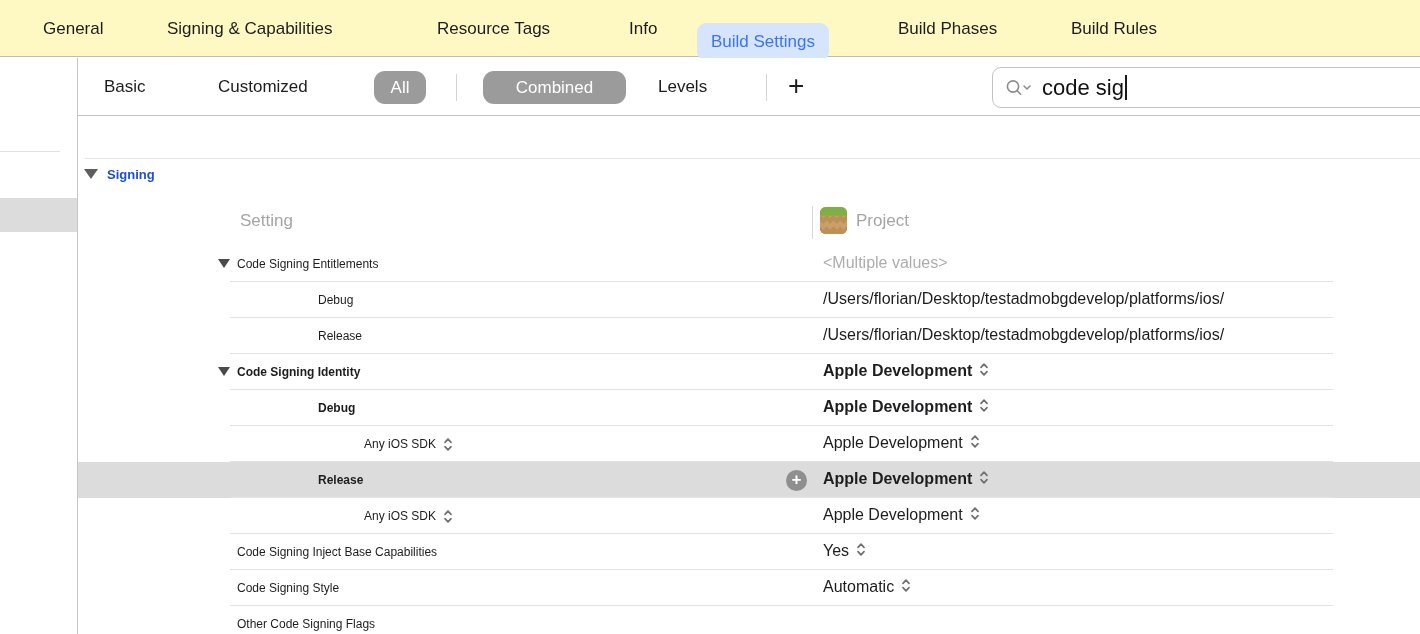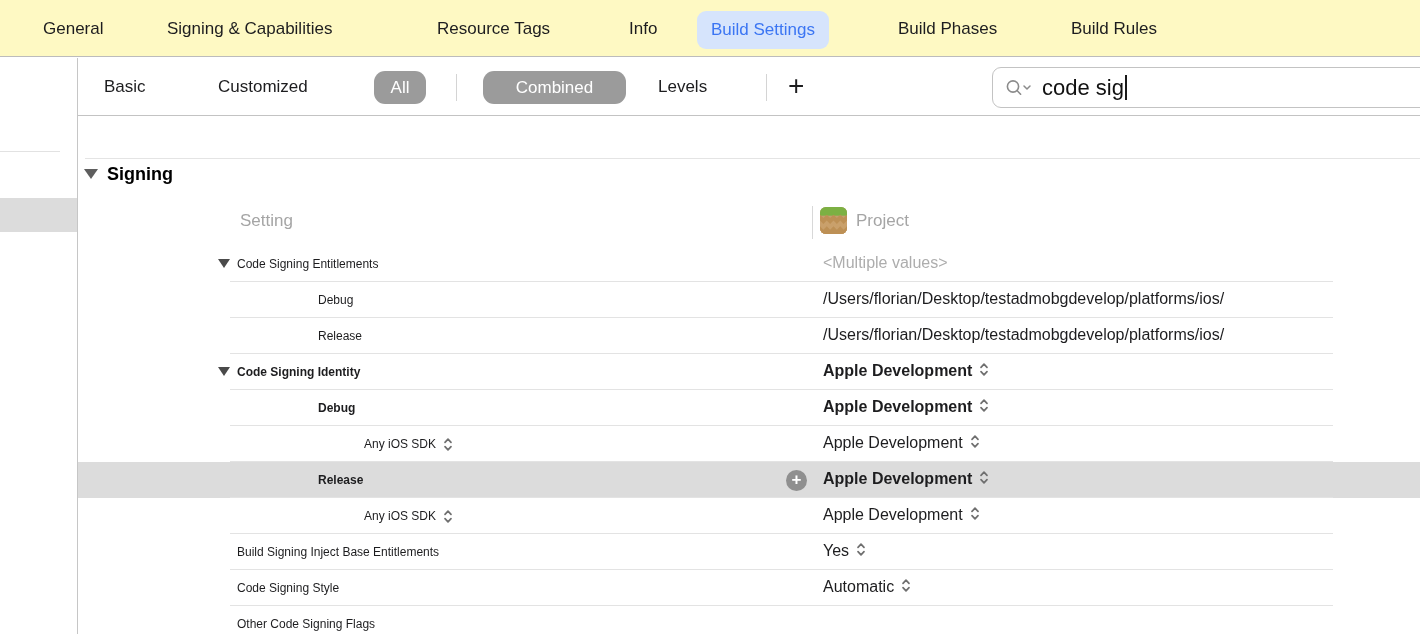--- a/index.html
+++ b/index.html
@@ -8,21 +8,21 @@
     position:relative; overflow:hidden; background:#ffffff;
     font-family:"Liberation Sans","DejaVu Sans",sans-serif;
     color:#1d1d1f; -webkit-font-smoothing:antialiased;
   }
   
   .tabbar { position:absolute; left:0; top:0; width:1420px; height:57px;
             background:#fef9c3; border-bottom:1px solid #bcbcbc; }
   .tab { position:absolute; top:0; height:57px; line-height:57px; font-size:17px;
          color:#1d1d1f; white-space:nowrap; cursor:default; }
   .t0{left:43px;} .t1{left:167px;} .t2{left:437px;} .t3{left:629px;}
-  .t4{left:697px;} .t5{left:898px;} .t6{left:1071px;}
+  .t4{left:697px;margin-top:12px;} .t5{left:898px;} .t6{left:1071px;}
   .tab.sel { top:11px; height:38px; line-height:38px; padding:0 14px;
              border-radius:9px; background:#d6e4fc; color:#3b75f3; }
   
   .sidebar { position:absolute; left:0; top:58px; width:78px; height:576px;
              background:#fff; border-right:1px solid #c6c6c6; }
   .side-line { position:absolute; left:0; top:93px; width:60px; height:1px; background:#e2e2e2; }
   .side-sel { position:absolute; left:0; top:140px; width:77px; height:34px; background:#dcdcdc; }
   
   .toolbar { position:absolute; left:78px; top:58px; width:1342px; height:58px;
              background:#fff; border-bottom:1px solid #c3c3c3; }
@@ -39,21 +39,21 @@
             border:1px solid #c3c3c3; border-radius:9px; background:#fff;
             display:flex; align-items:center; padding-left:12px; }
   .search-text { margin-left:9px; font-size:22px; color:#111; white-space:pre; }
   .caret { width:2px; height:25px; background:#1a1a1a; margin-left:1px; }
   
   .content-topline { position:absolute; left:85px; top:158px; width:1335px; height:1px; background:#e4e4e4; }
   .section-head { position:absolute; left:84px; top:162px; height:24px;
                   display:flex; align-items:center; }
   .tri-lg { width:0; height:0; border-left:7px solid transparent; border-right:7px solid transparent;
             border-top:10px solid #5e5e5e; margin-right:9px; }
-  .section-title { font-size:18px; font-weight:bold; color:#000000; }
+  .section-title { font-size:13px; font-weight:bold; color:#1d4ed8; }
   .col-head { position:absolute; top:211px; font-size:17px; color:#a5a5a5; white-space:nowrap; }
   .ch-setting{left:240px;} .ch-project{left:856px;}
   .col-div { position:absolute; left:812px; top:206px; width:1px; height:33px; background:#d8d8d8; }
   .proj-icon { position:absolute; left:820px; top:207px; width:27px; height:27px; }
   
   .brow { position:absolute; left:78px; width:1342px; height:36px; }
   .brow.hl { background:#dcdcdc; }
   .rowline { position:absolute; left:152px; bottom:0; width:1103px; height:1px; background:#e3e3e3; }
   .tri { position:absolute; left:140px; top:13px; width:0; height:0;
          border-left:6px solid transparent; border-right:6px solid transparent;
@@ -245,21 +245,21 @@
           <svg width="10" height="15" viewBox="0 0 10 15">
             <path d="M2 5.4 L5 2.2 L8 5.4" fill="none" stroke="#6f6f6f" stroke-width="1.7" stroke-linecap="round" stroke-linejoin="round"></path>
             <path d="M2 9.6 L5 12.8 L8 9.6" fill="none" stroke="#6f6f6f" stroke-width="1.7" stroke-linecap="round" stroke-linejoin="round"></path>
           </svg>
         </span>
       </div>
     </div>
     <div class="brow" style="top: 534px;">
       <div class="rowline"></div>
       <div class="lab lv1">
-        <span>Build Signing Inject Base Entitlements</span>
+        <span>Code Signing Inject Base Capabilities</span>
       </div>
       <div class="val">
         <span>Yes</span>
         <span class="chev">
           <svg width="10" height="15" viewBox="0 0 10 15">
             <path d="M2 5.4 L5 2.2 L8 5.4" fill="none" stroke="#6f6f6f" stroke-width="1.7" stroke-linecap="round" stroke-linejoin="round"></path>
             <path d="M2 9.6 L5 12.8 L8 9.6" fill="none" stroke="#6f6f6f" stroke-width="1.7" stroke-linecap="round" stroke-linejoin="round"></path>
           </svg>
         </span>
       </div>

